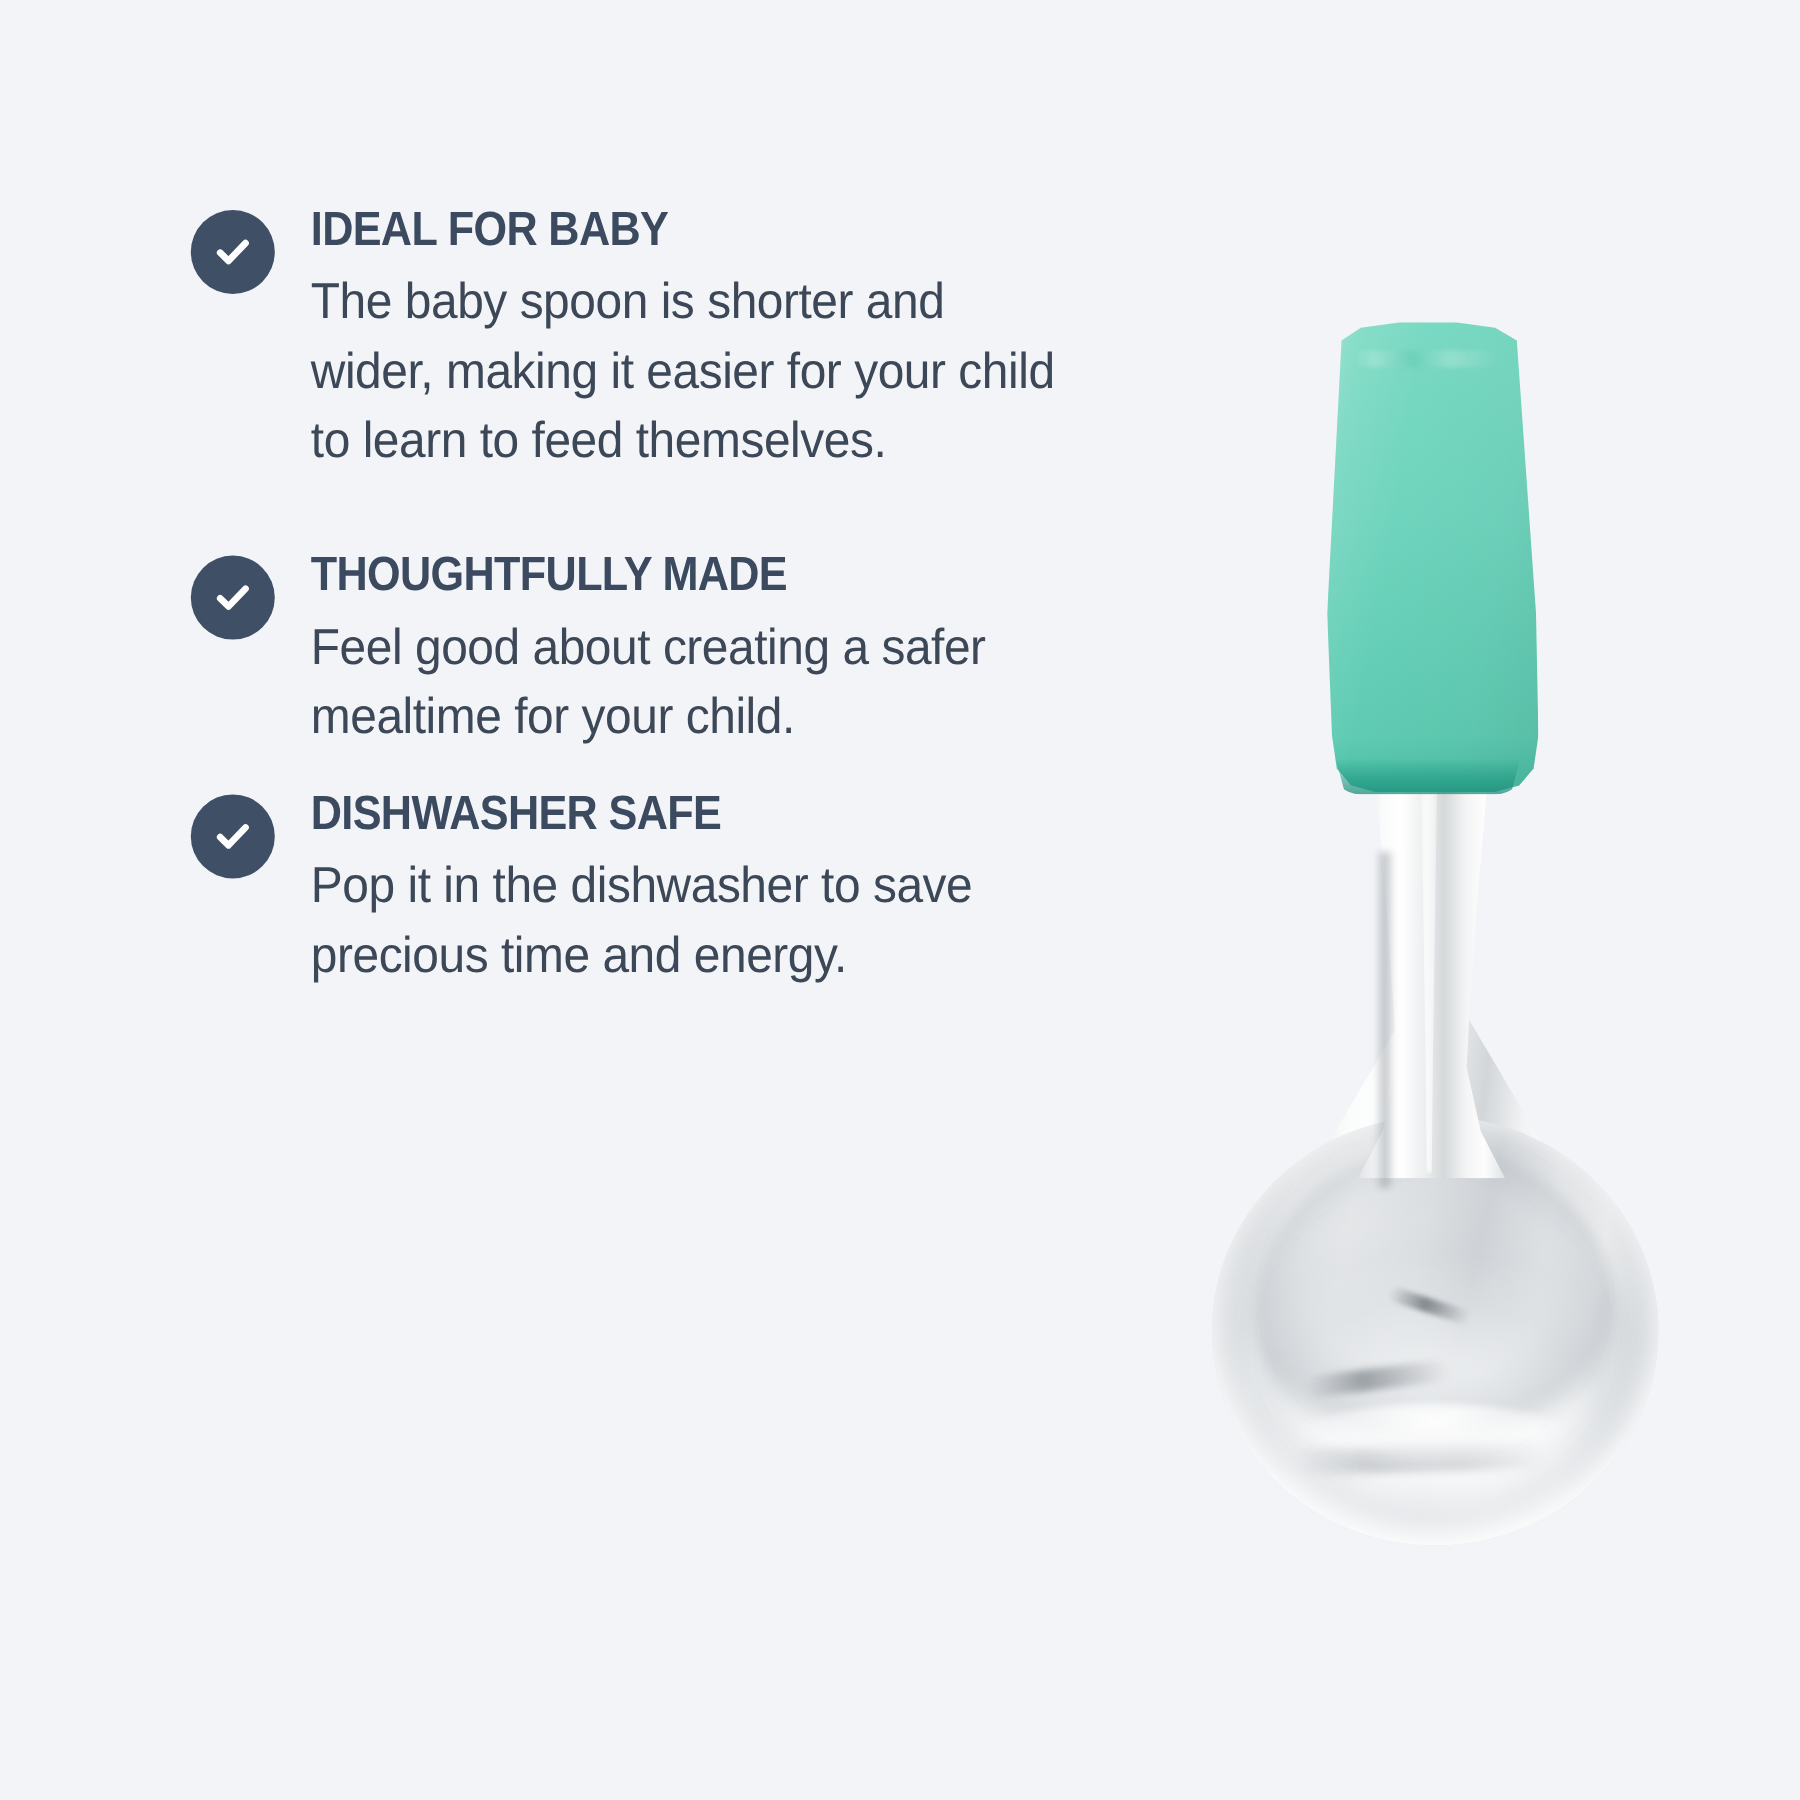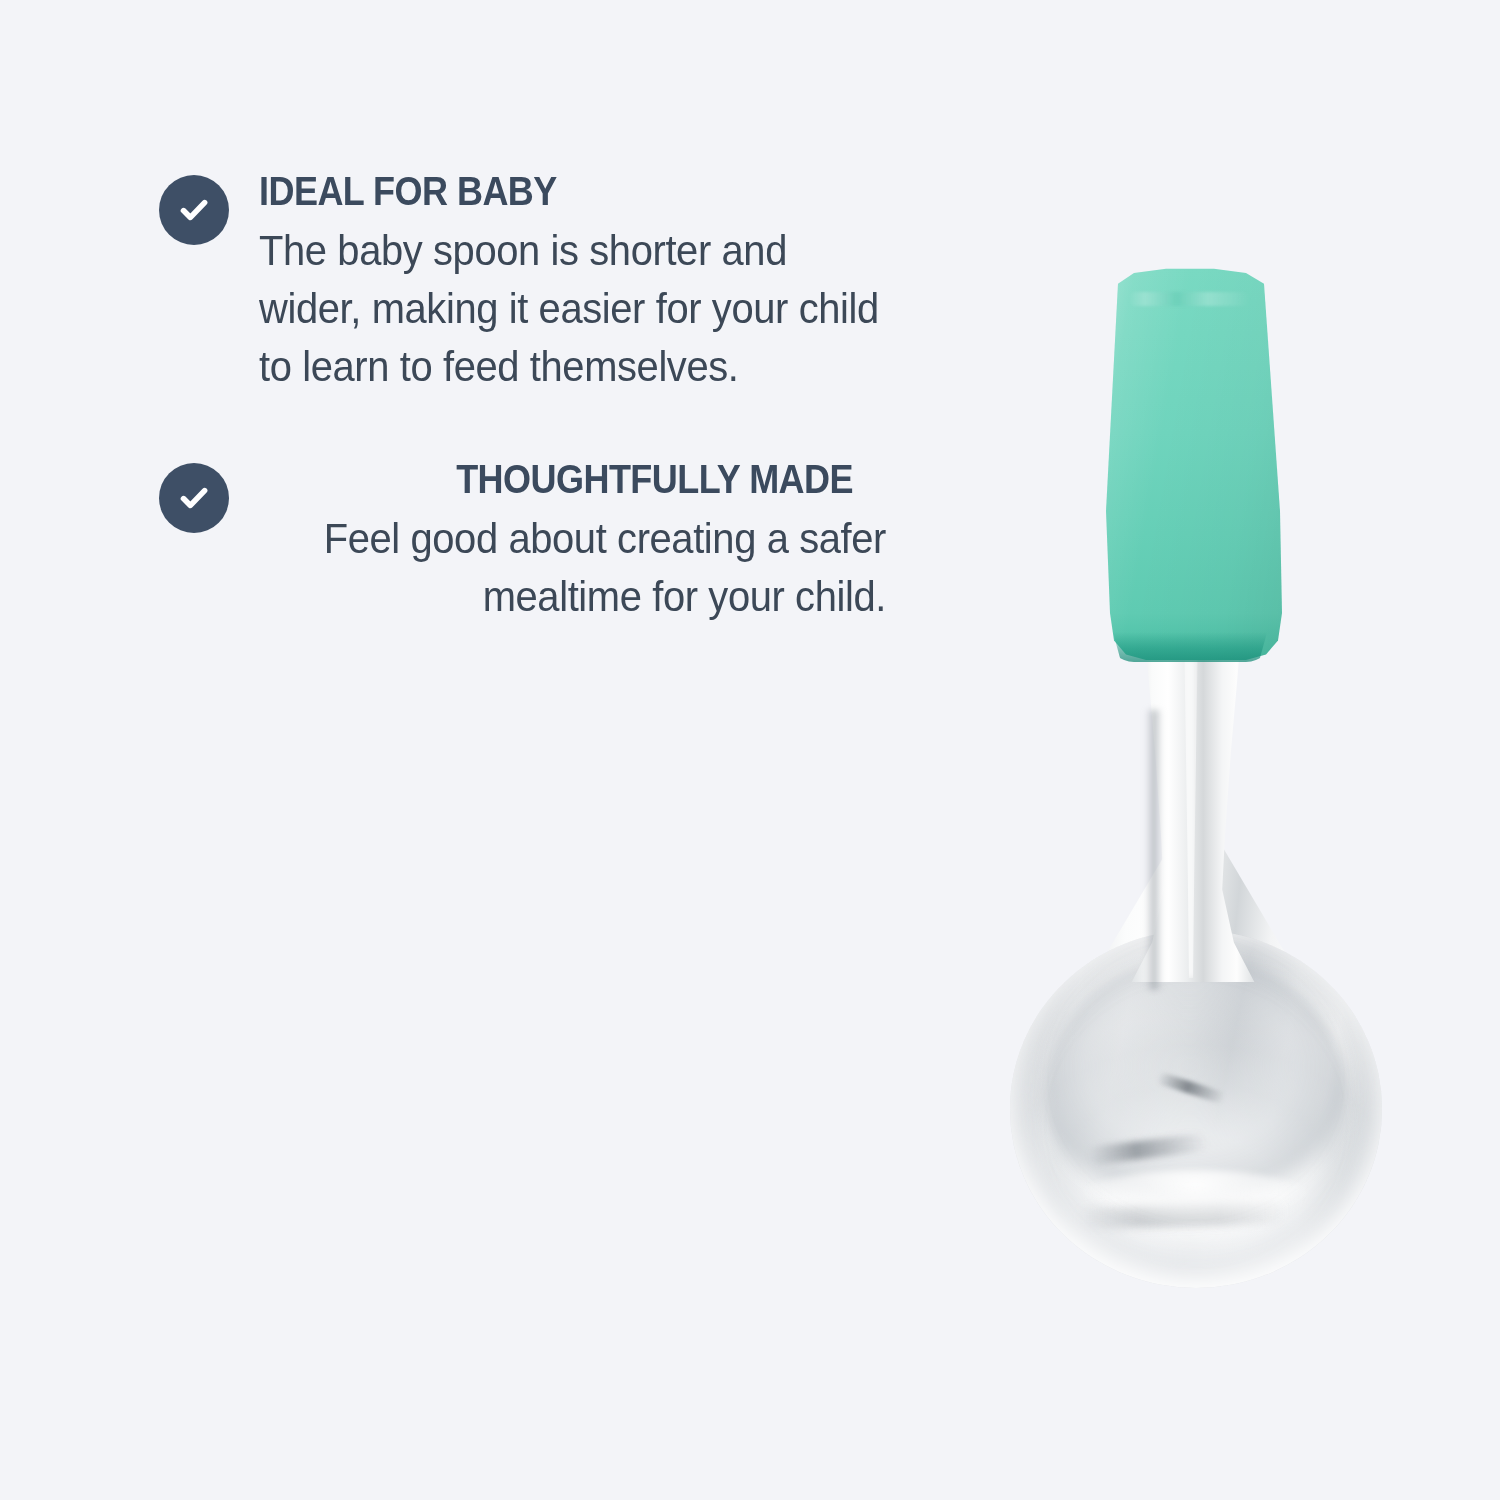--- a/index.html
+++ b/index.html
@@ -68,21 +68,21 @@
     color:#3c4857;
     transform:scaleX(0.95);
     transform-origin:left top;
     margin:0;
     max-width:700px;
   }
 
   
   #feature-1{margin-bottom:60px;}
   #feature-2{margin-bottom:62px;}
-  #feature-3{margin-bottom:29px;text-align:right;}
+  #feature-3{margin-bottom:29px;}
 
   
   #product-photo{
     position:absolute;
     left:960px;
     top:240px;
     width:470px;
     height:1080px;
   }
 
@@ -319,20 +319,29 @@
     <div class="feature-item" id="feature-3">
       <div class="check-badge">
         <svg width="36" height="36" viewBox="0 0 36 36" aria-hidden="true">
           <path d="M7.5 18.6 L14.4 25.4 L28.6 10.6" fill="none" stroke="#ffffff" stroke-width="5.6" stroke-linecap="round" stroke-linejoin="round"></path>
         </svg>
       </div>
       <p class="feature-title">THOUGHTFULLY MADE</p>
       <p class="feature-body">Feel good about creating a safer mealtime for your child.</p>
     </div>
 
+    <div class="feature-item" id="feature-4">
+      <div class="check-badge">
+        <svg width="36" height="36" viewBox="0 0 36 36" aria-hidden="true">
+          <path d="M7.5 18.6 L14.4 25.4 L28.6 10.6" fill="none" stroke="#ffffff" stroke-width="5.6" stroke-linecap="round" stroke-linejoin="round"></path>
+        </svg>
+      </div>
+      <p class="feature-title">DISHWASHER SAFE</p>
+      <p class="feature-body">Pop it in the dishwasher to save precious time and energy.</p>
+    </div>
 
   </div>
 
   <div id="product-photo">
     <div class="bowl-shoulder"></div>
     <div class="bowl"></div>
     <div class="bowl-inner"></div>
     <div class="bowl-streak-c"></div>
     <div class="bowl-streak-a"></div>
     <div class="bowl-streak-b"></div>

